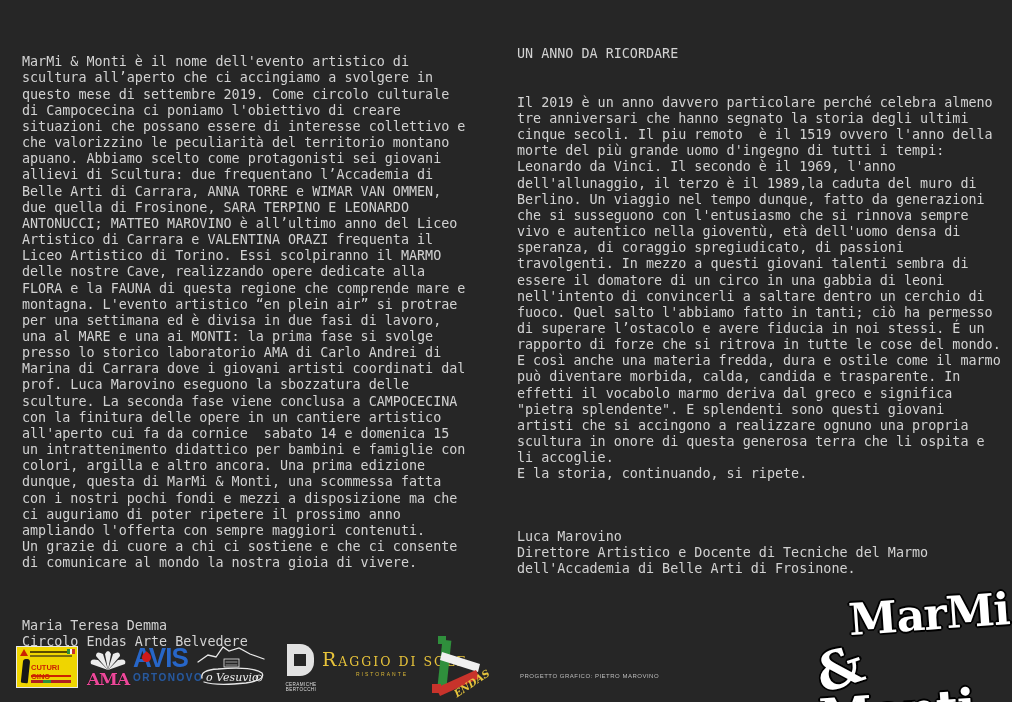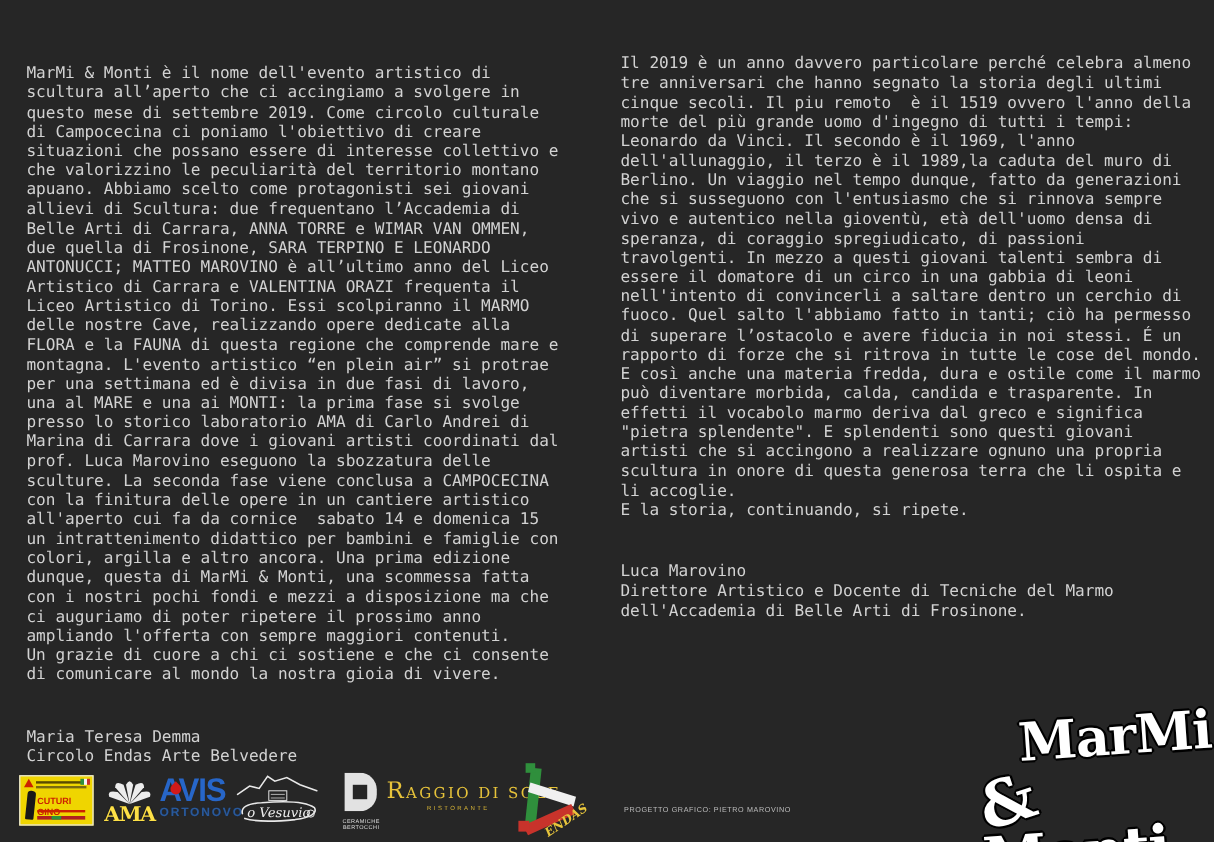--- a/index.html
+++ b/index.html
@@ -6,39 +6,39 @@
   body{
     width:1012px;height:702px;position:relative;overflow:hidden;
     background:#262626;
     font-family:"DejaVu Sans Mono", monospace;
   }
   .col{position:absolute;color:#d2d2d2;font-size:13.4px;line-height:16.15px;white-space:pre;}
   .col-left{left:22px;top:22px;}
   .col-right{left:517px;top:14px;}
   .col-title{white-space:pre;}
   pre.col-body{margin:0;font:inherit;white-space:pre;}
-  pre.sig{margin-top:3px;}
+  pre.sig{margin-top:14px;}
 
   
   .sp{position:absolute;}
   
   .cuturi{left:16px;top:646px;width:62px;height:42px;background:#efd500;border:1px solid #e8e8e8;box-sizing:border-box;}
   .cuturi-warn{position:absolute;left:3px;top:2px;width:0;height:0;border-left:4px solid transparent;border-right:4px solid transparent;border-bottom:7px solid #cc2200;}
   .cuturi-topline{position:absolute;left:13px;top:4px;width:42px;height:2px;background:#5a4a00;}
   .cuturi-topline2{position:absolute;left:13px;top:8px;width:42px;height:2px;background:#7a6a10;}
   .cuturi-flag{position:absolute;right:2px;top:2px;width:8px;height:5px;background:linear-gradient(90deg,#2f8f3c 33%,#f5f5f5 33%,#f5f5f5 66%,#c8332b 66%);}
   .cuturi-tool{position:absolute;left:5px;top:12px;width:7px;height:24px;background:#181818;border-radius:3px 3px 1px 1px;transform:rotate(6deg);}
   .cuturi-name{position:absolute;left:14px;top:16px;width:46px;color:#cc2200;font-family:"Liberation Sans",sans-serif;font-weight:bold;font-size:7.5px;letter-spacing:0px;}
   .cuturi-bar1{position:absolute;left:14px;top:28px;width:40px;height:2px;background:#cc2200;}
   .cuturi-bar2{position:absolute;left:14px;top:33px;width:40px;height:3px;background:#b02020;}
   .cuturi-bar2 .g{position:absolute;left:12px;top:0;width:8px;height:3px;background:#2f8f3c;}
   
   .ama{left:85px;top:646px;width:46px;height:44px;text-align:center;}
   .ama svg{display:block;margin:0 auto;}
-  .ama-text{color:#fde047;font-family:"DejaVu Serif",serif;font-weight:bold;font-size:17px;line-height:14px;letter-spacing:-1px;text-shadow:0 0 1px #000;}
+  .ama-text{color:#ec4899;font-family:"DejaVu Serif",serif;font-weight:bold;font-size:17px;line-height:14px;letter-spacing:-1px;text-shadow:0 0 1px #000;}
   
   .avis{left:133px;top:646px;width:76px;height:44px;}
   .avis-word{color:#2766c8;font-family:"Liberation Sans",sans-serif;font-weight:bold;font-size:26px;line-height:24px;letter-spacing:-1px;transform:scaleY(1.05);}
   .avis-drop{position:absolute;left:9px;top:7px;width:9px;height:9px;background:#d11a1a;border-radius:0 50% 50% 50%;transform:rotate(45deg);}
   .avis-city{color:#2b66b8;font-family:"Liberation Sans",sans-serif;font-weight:bold;font-size:10px;letter-spacing:1.5px;margin-top:2px;opacity:.8;text-shadow:0 0 1px #10315e;}
   
   .vesuvio{left:196px;top:640px;width:74px;height:52px;}
   
   .bertocchi{left:282px;top:644px;width:38px;height:52px;text-align:center;}
   .bert-text{color:#dedede;font-family:"Liberation Sans",sans-serif;font-size:4.6px;letter-spacing:.4px;line-height:5.4px;margin-top:2px;}
@@ -94,20 +94,21 @@
 con i nostri pochi fondi e mezzi a disposizione ma che
 ci auguriamo di poter ripetere il prossimo anno
 ampliando l'offerta con sempre maggiori contenuti.
 Un grazie di cuore a chi ci sostiene e che ci consente
 di comunicare al mondo la nostra gioia di vivere.</pre>
     <pre class="col-body sig">Maria Teresa Demma
 Circolo Endas Arte Belvedere</pre>
   </div>
 
   <div class="col col-right">
+    <div class="col-title">UN ANNO DA RICORDARE</div>
     <pre class="col-body">Il 2019 è un anno davvero particolare perché celebra almeno
 tre anniversari che hanno segnato la storia degli ultimi
 cinque secoli. Il piu remoto  è il 1519 ovvero l'anno della
 morte del più grande uomo d'ingegno di tutti i tempi:
 Leonardo da Vinci. Il secondo è il 1969, l'anno
 dell'allunaggio, il terzo è il 1989,la caduta del muro di
 Berlino. Un viaggio nel tempo dunque, fatto da generazioni
 che si susseguono con l'entusiasmo che si rinnova sempre
 vivo e autentico nella gioventù, età dell'uomo densa di
 speranza, di coraggio spregiudicato, di passioni

